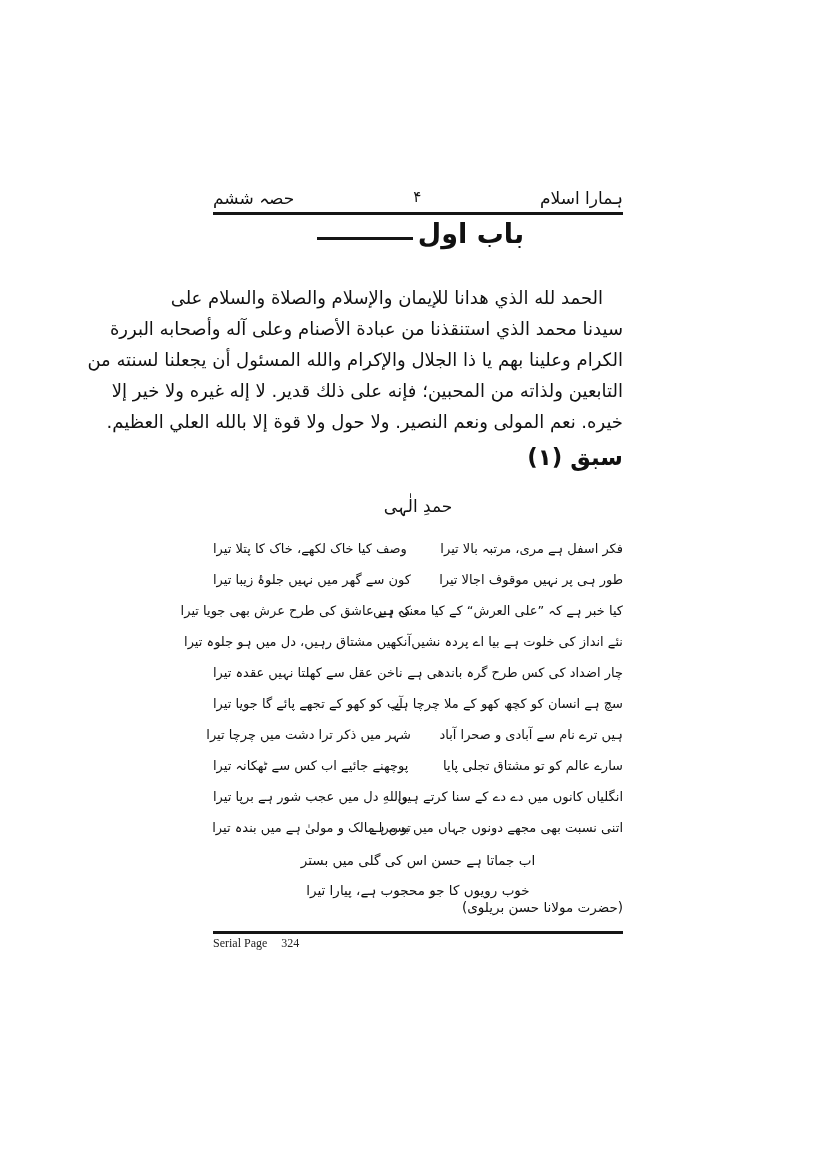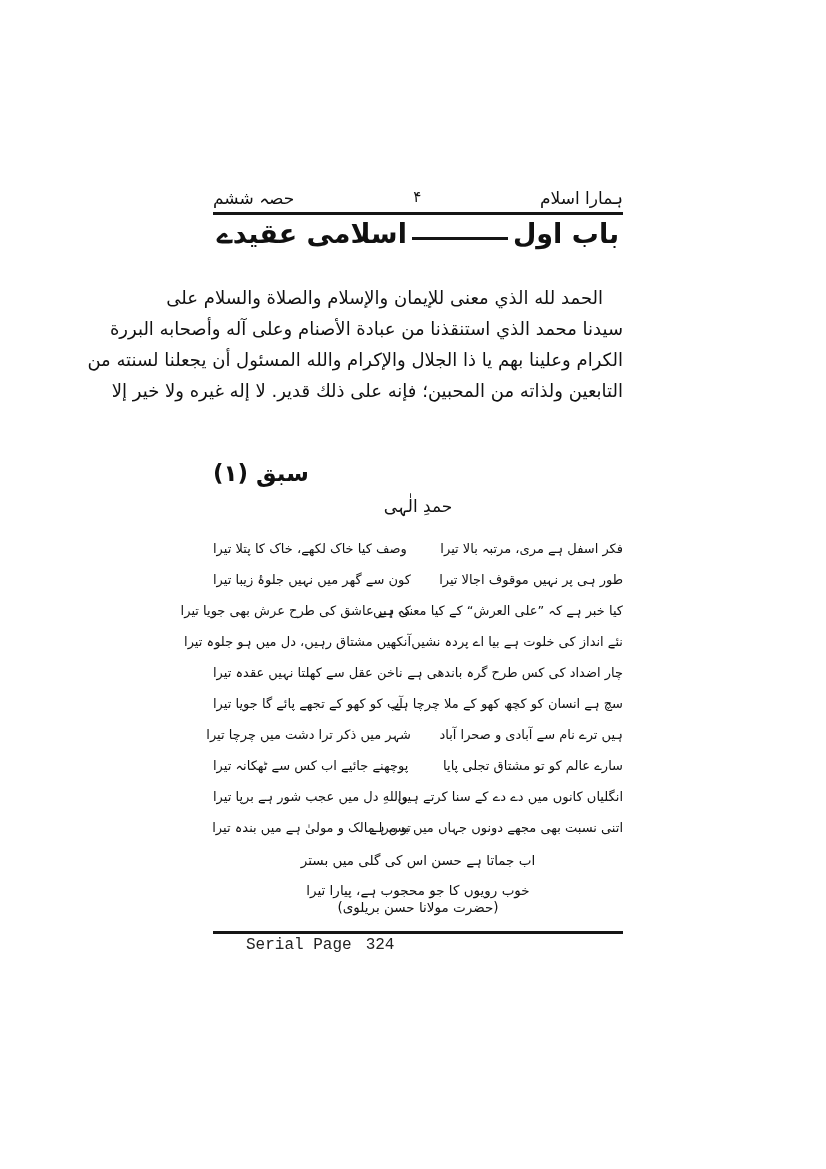--- a/index.html
+++ b/index.html
@@ -14,60 +14,60 @@
   
   .chapter-title{top:218px;display:flex;direction:rtl;justify-content:center;
     align-items:flex-end;font-size:27px;font-weight:bold;}
   .title-kashida{width:96px;height:3px;background:#151515;margin:0 5px 9px 5px;}
   
   .arabic-intro{top:282px;direction:rtl;font-size:18px;line-height:31px;}
   .arabic-intro .line{text-align:justify;text-align-last:justify;white-space:nowrap;}
   .arabic-intro .line.first{text-indent:20px;}
   .arabic-intro .line.last{text-align-last:justify;}
   
-  .lesson-heading{top:460px;text-align:left;direction:rtl;
+  .lesson-heading{top:444px;text-align:right;direction:rtl;
     font-size:23px;font-weight:bold;}
   .poem-title{top:496px;text-align:center;direction:rtl;font-size:17px;}
   
   .poem{top:533px;direction:rtl;font-size:13px;}
   .couplet{display:flex;justify-content:space-between;height:31px;
     align-items:center;}
   .hemistich{white-space:nowrap;overflow:visible;}
   .hemistich.first{width:170px;text-align:center;}
   .hemistich.second{width:198px;text-align:left;}
   
   .closing{top:845px;direction:rtl;text-align:center;font-size:13.5px;
     line-height:30px;}
-  .attribution{top:899px;direction:rtl;text-align:center;font-size:13.5px;}
+  .attribution{top:899px;direction:rtl;text-align:right;font-size:13.5px;}
   
   .footer-rule{top:931px;height:0;border-top:3px solid #161616;}
-  .serial{top:936px;font-family:Liberation Mono, monospace;font-size:16px;
-    color:#222;margin-left:33px;}
+  .serial{top:936px;font-family:Liberation Serif, serif;font-size:12px;
+    color:#222;}
   .serial .no{margin-left:14px;}
 </style>
 </head>
 <body>
 
 <div class="abs page-header">
   <span>ہمارا اسلام</span>
   <span class="num">۴</span>
   <span>حصہ ششم</span>
 </div>
 
 <div class="abs chapter-title">
   <span>باب اول</span>
   <span class="title-kashida"></span>
-  <span>اسلامی عقیدے</span>
 </div>
 
 <div class="abs arabic-intro">
-  <div class="line first">الحمد لله الذي معنی للإيمان والإسلام والصلاة والسلام على</div>
+  <div class="line first">الحمد لله الذي هدانا للإيمان والإسلام والصلاة والسلام على</div>
   <div class="line">سيدنا محمد الذي استنقذنا من عبادة الأصنام وعلى آله وأصحابه البررة</div>
   <div class="line">الكرام وعلينا بهم يا ذا الجلال والإكرام والله المسئول أن يجعلنا لسنته من</div>
   <div class="line">التابعين ولذاته من المحبين؛ فإنه على ذلك قدير. لا إله غيره ولا خير إلا</div>
+  <div class="line last">خيره. نعم المولى ونعم النصير. ولا حول ولا قوة إلا بالله العلي العظيم.</div>
 </div>
 
 <div class="abs lesson-heading">سبق (۱)</div>
 
 <div class="abs poem-title">حمدِ الٰہی</div>
 
 <div class="abs poem">
   <div class="couplet">
     <span class="hemistich first">فکر اسفل ہے مری، مرتبہ بالا تیرا</span>
     <span class="hemistich second">وصف کیا خاک لکھے، خاک کا پتلا تیرا</span>

